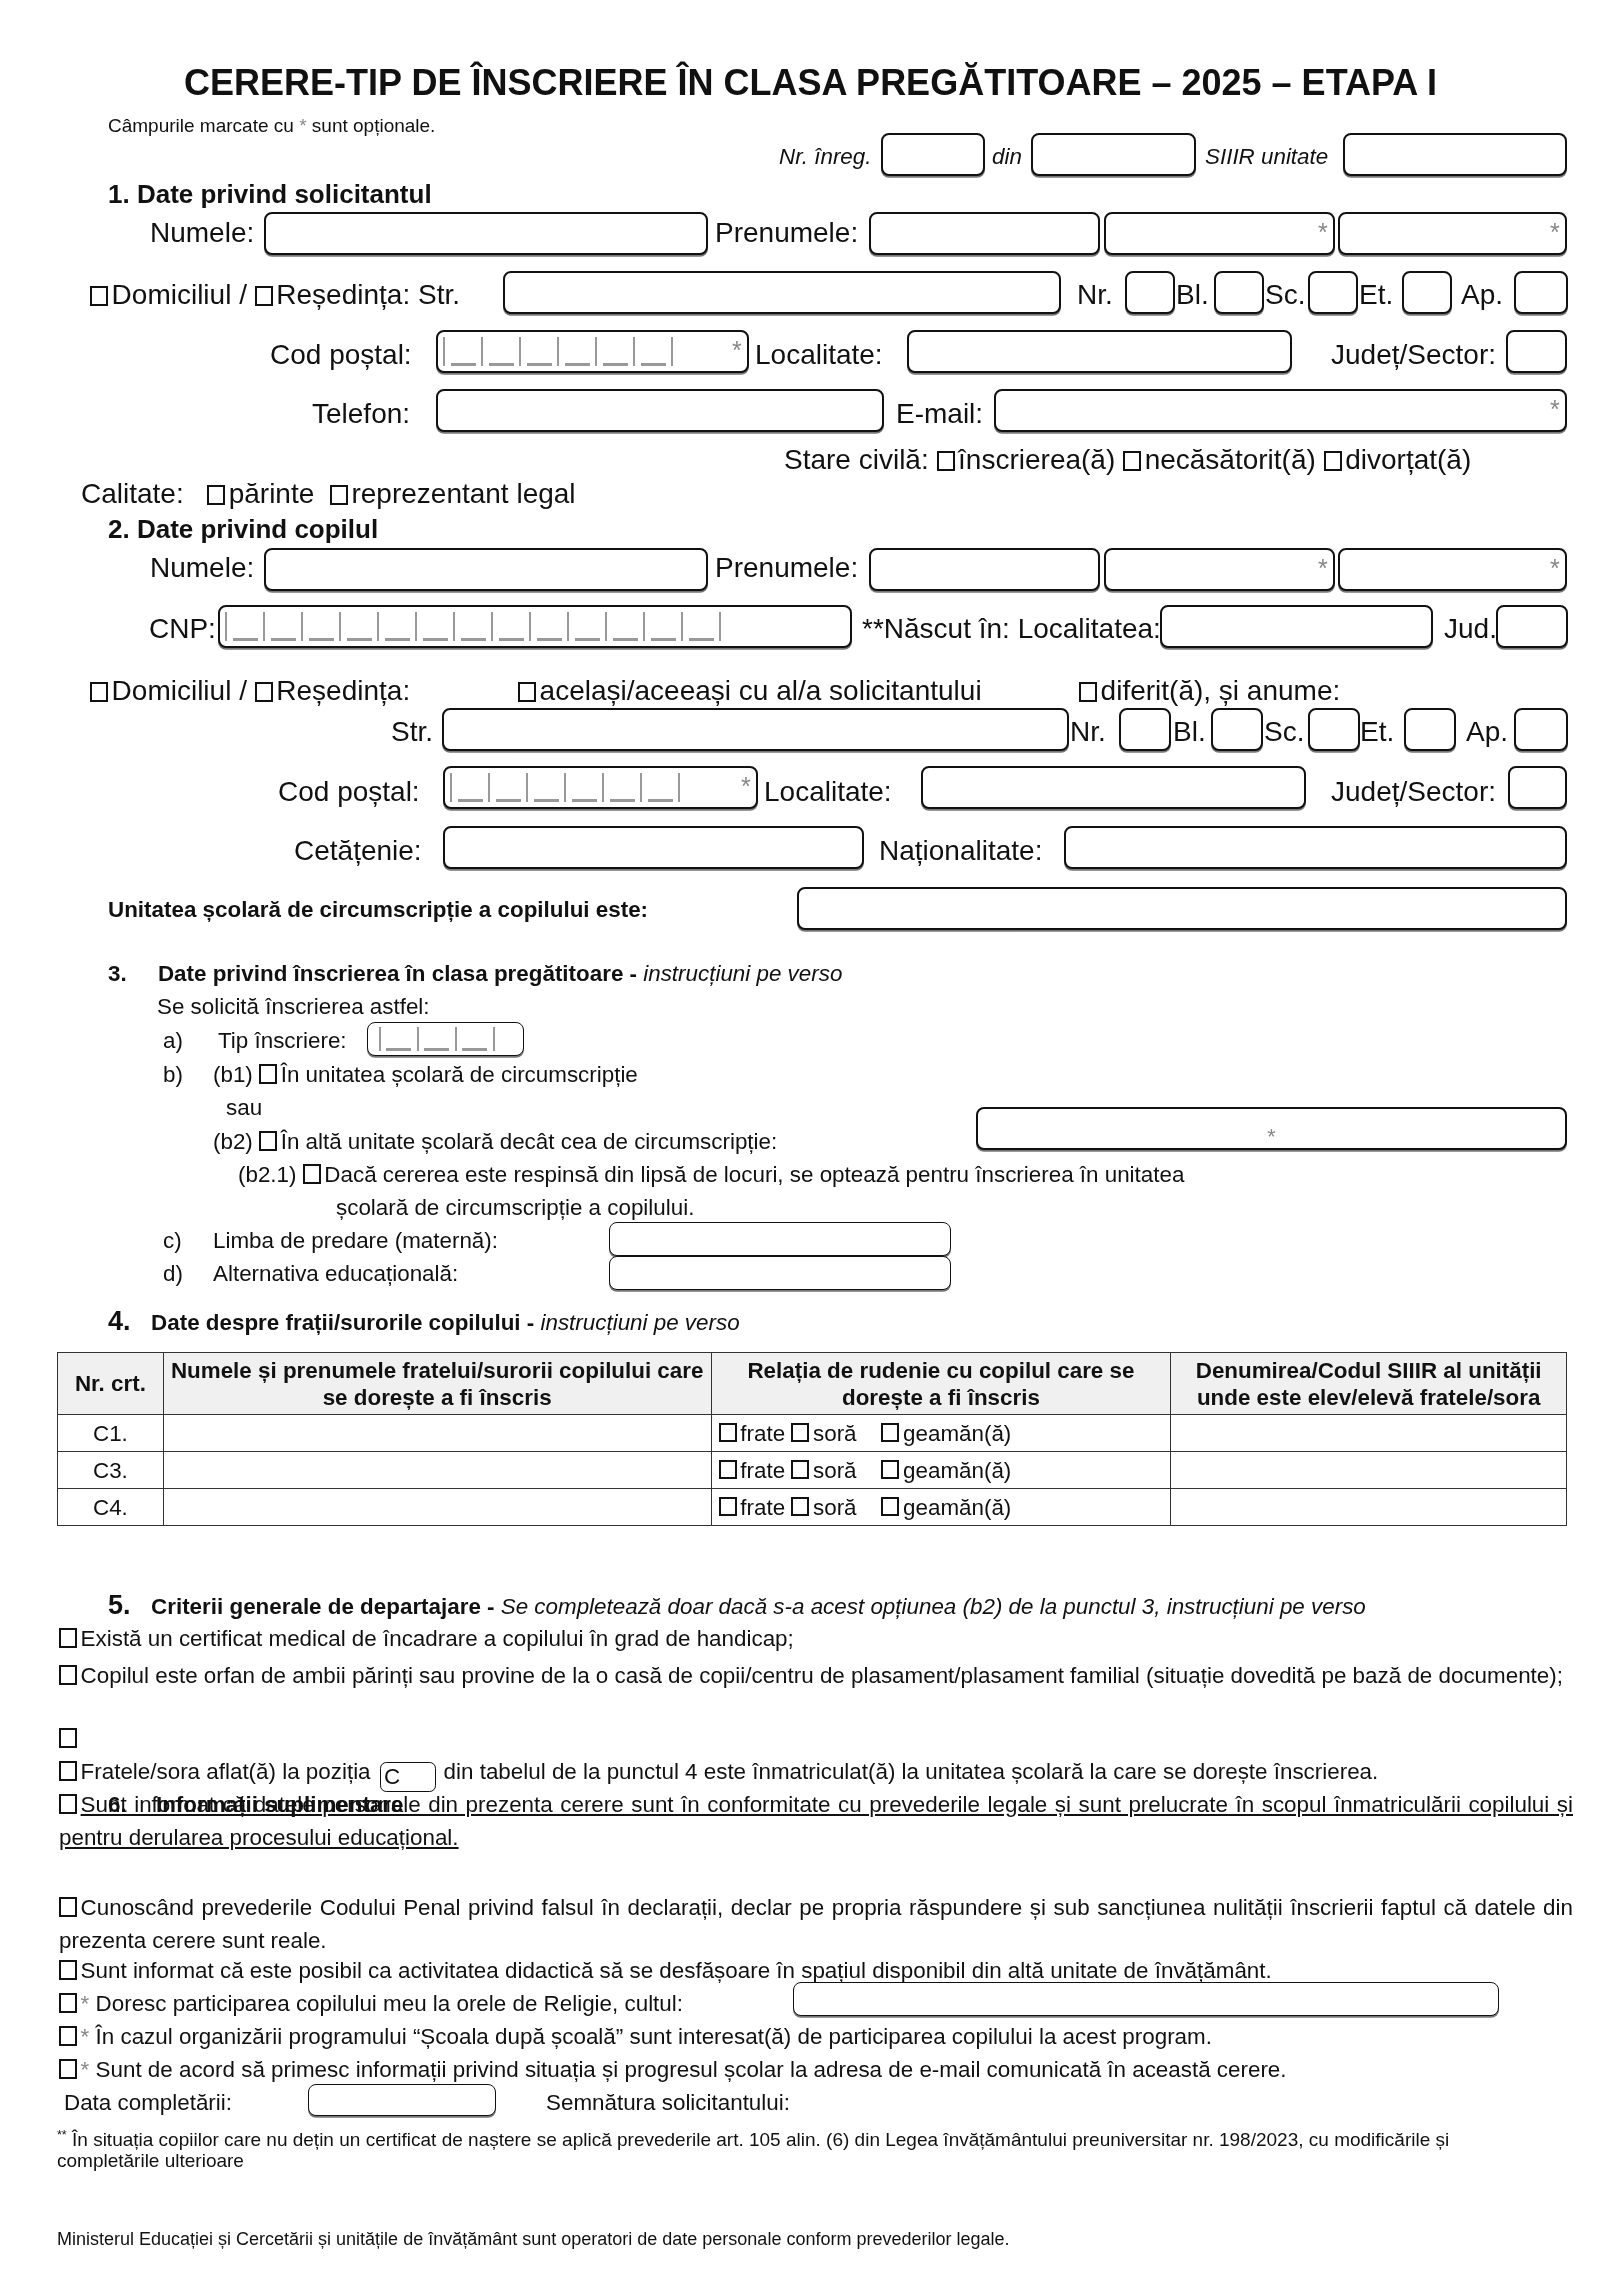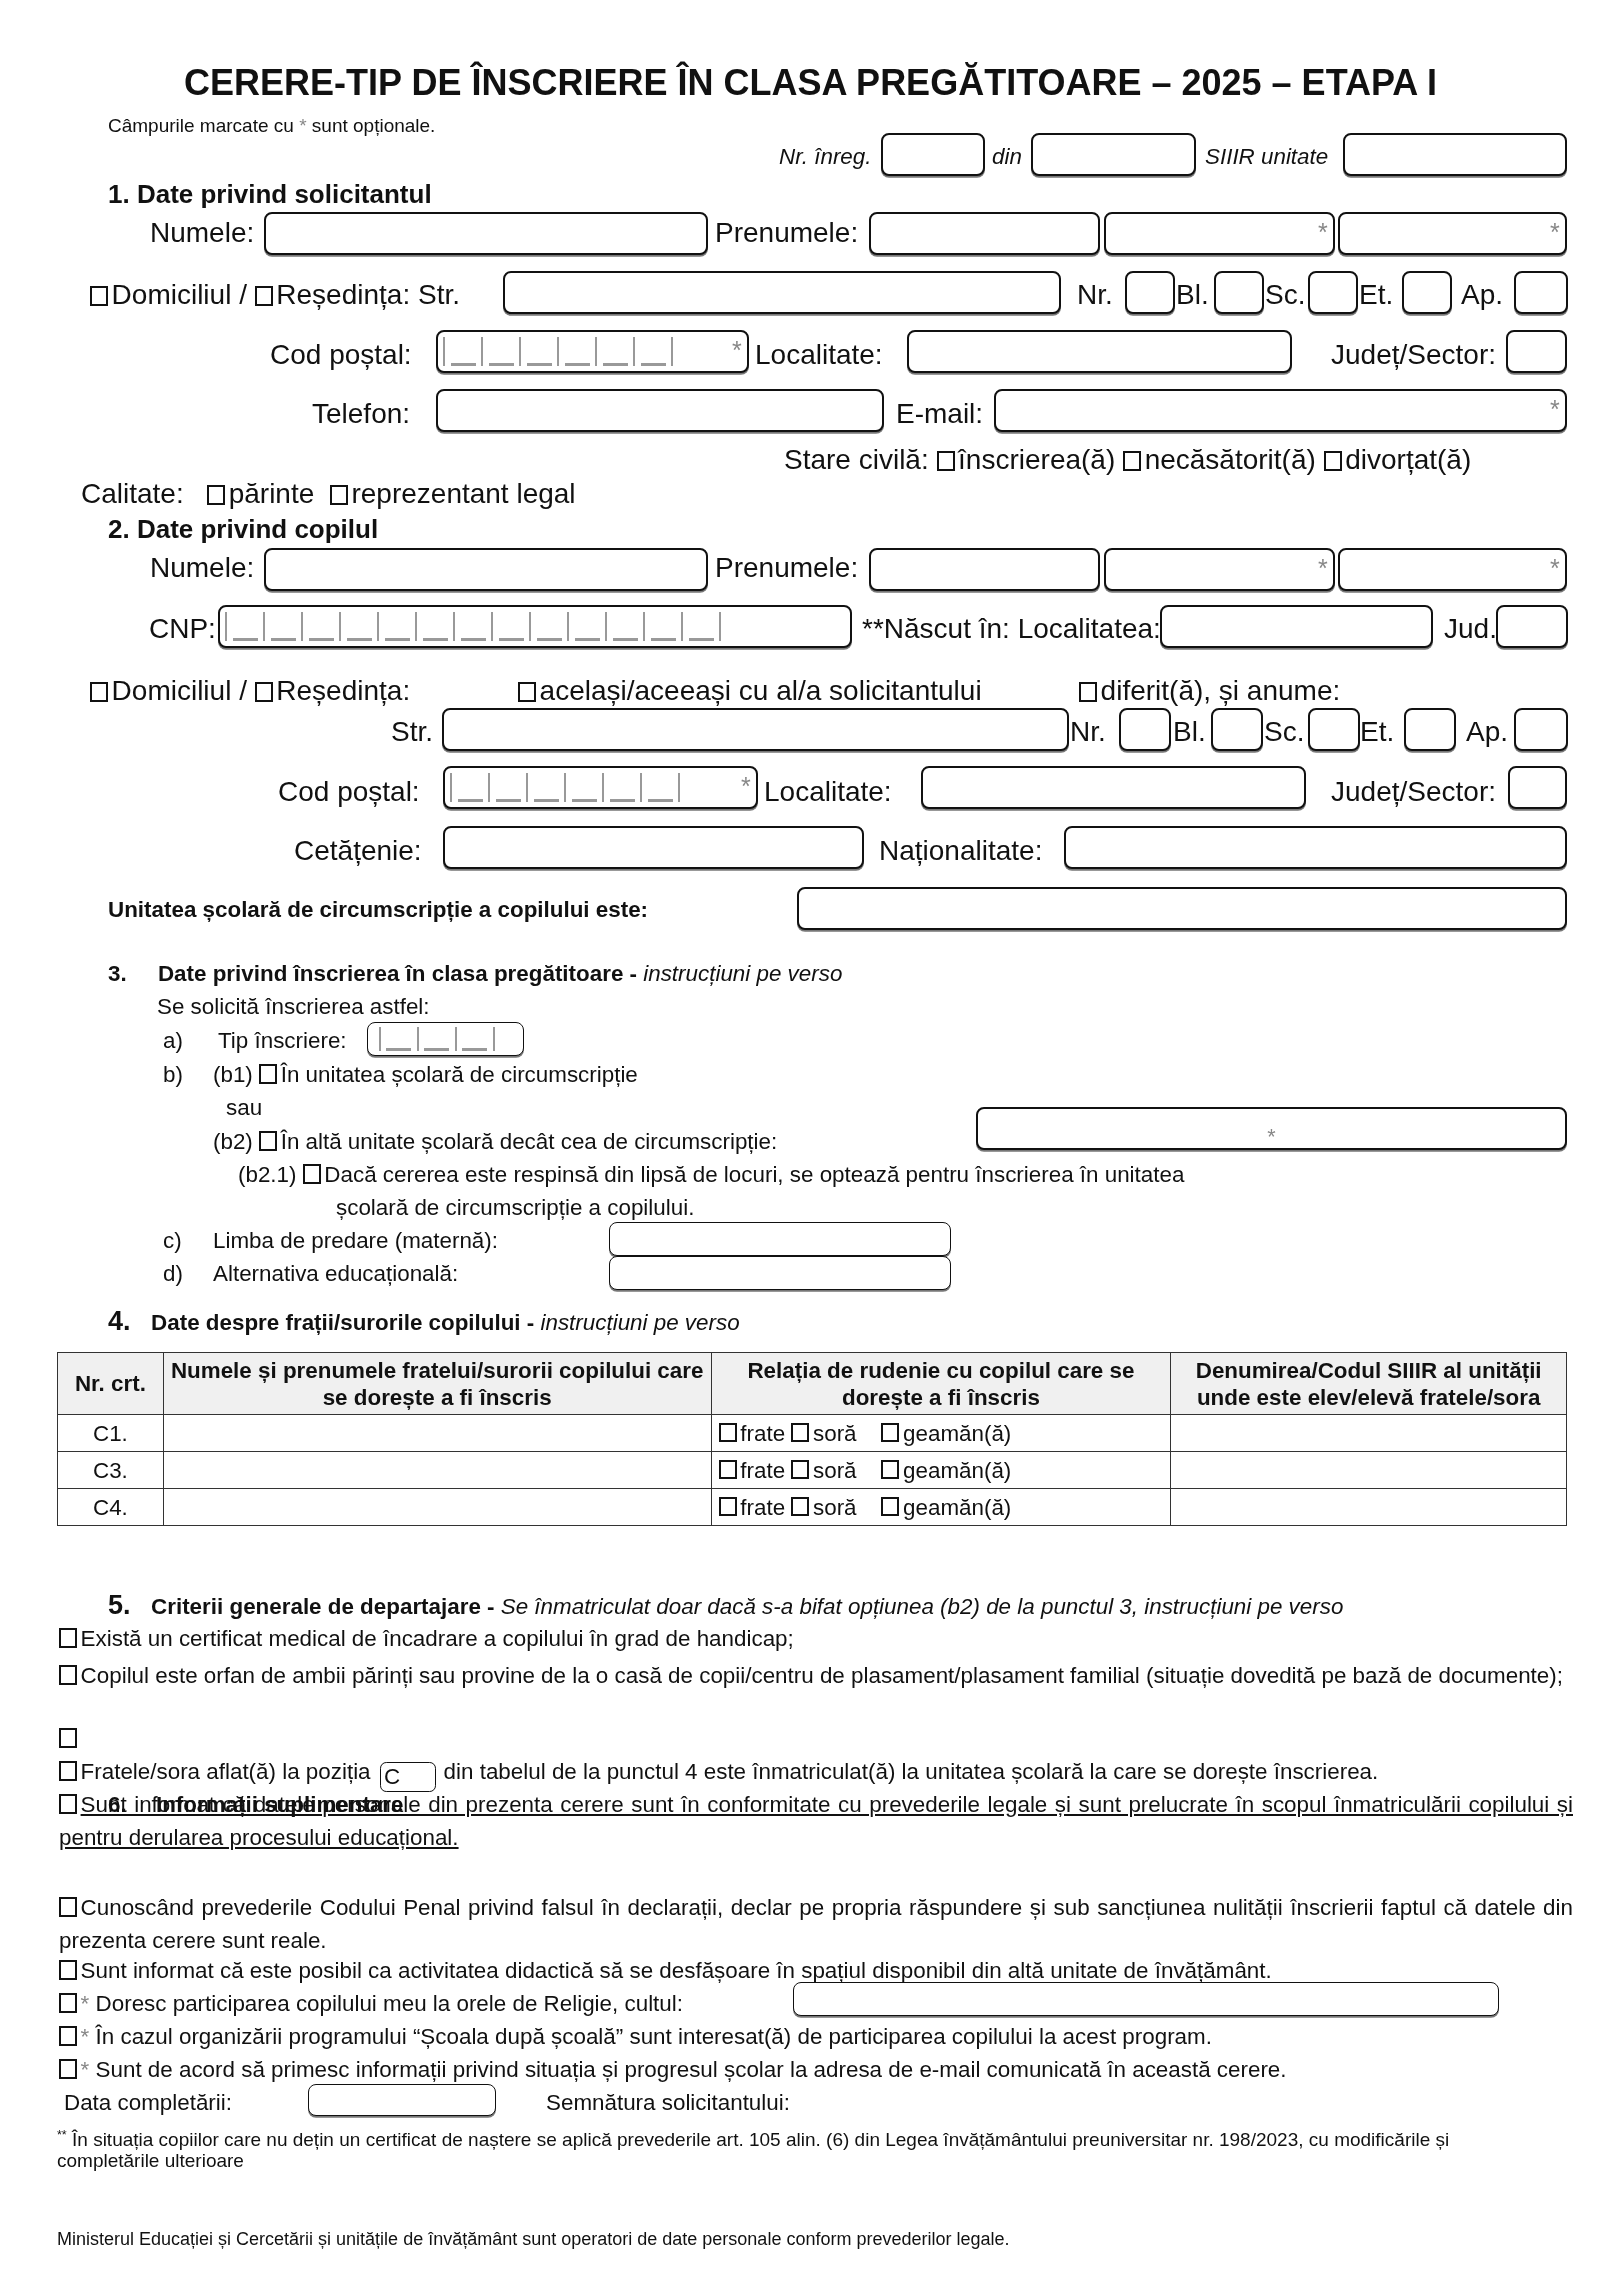--- a/index.html
+++ b/index.html
@@ -272,21 +272,21 @@
       <td class="nr">C4.</td>
       <td></td>
       <td><span class="cb"></span><span>frate</span> <span class="cb"></span><span>soră</span>&nbsp;&nbsp;&nbsp; <span class="cb"></span><span>geamăn(ă)</span></td>
       <td></td>
     </tr>
   </tbody>
 </table>
 
 <div class="abs ts" style="left:108px;top:1592px;">
   <span class="b" style="font-size:27px;">5.</span>
-  <span class="b" style="margin-left:14.3px;">Criterii generale de departajare - </span><span class="i">Se înmatriculat doar dacă s-a bifat opțiunea (b2) de la punctul 3, instrucțiuni pe verso</span>
+  <span class="b" style="margin-left:14.3px;">Criterii generale de departajare - </span><span class="i">Se completează doar dacă s-a acest opțiunea (b2) de la punctul 3, instrucțiuni pe verso</span>
 </div>
 <div class="abs ts" style="left:59px;top:1625px;">
   <span class="cb"></span><span>Există un certificat medical de încadrare a copilului în grad de handicap;</span>
 </div>
 <div class="abs ts just" style="left:59px;top:1659px;width:1514px;line-height:33px;">
   <span class="cb"></span><span>Copilul este orfan de ambii părinți sau provine de la o casă de copii/centru de plasament/plasament familial (situație dovedită pe bază de documente);</span>
 </div>
 <div class="abs ts" style="left:59px;top:1725px;">
   <span class="cb"></span>
 </div>

